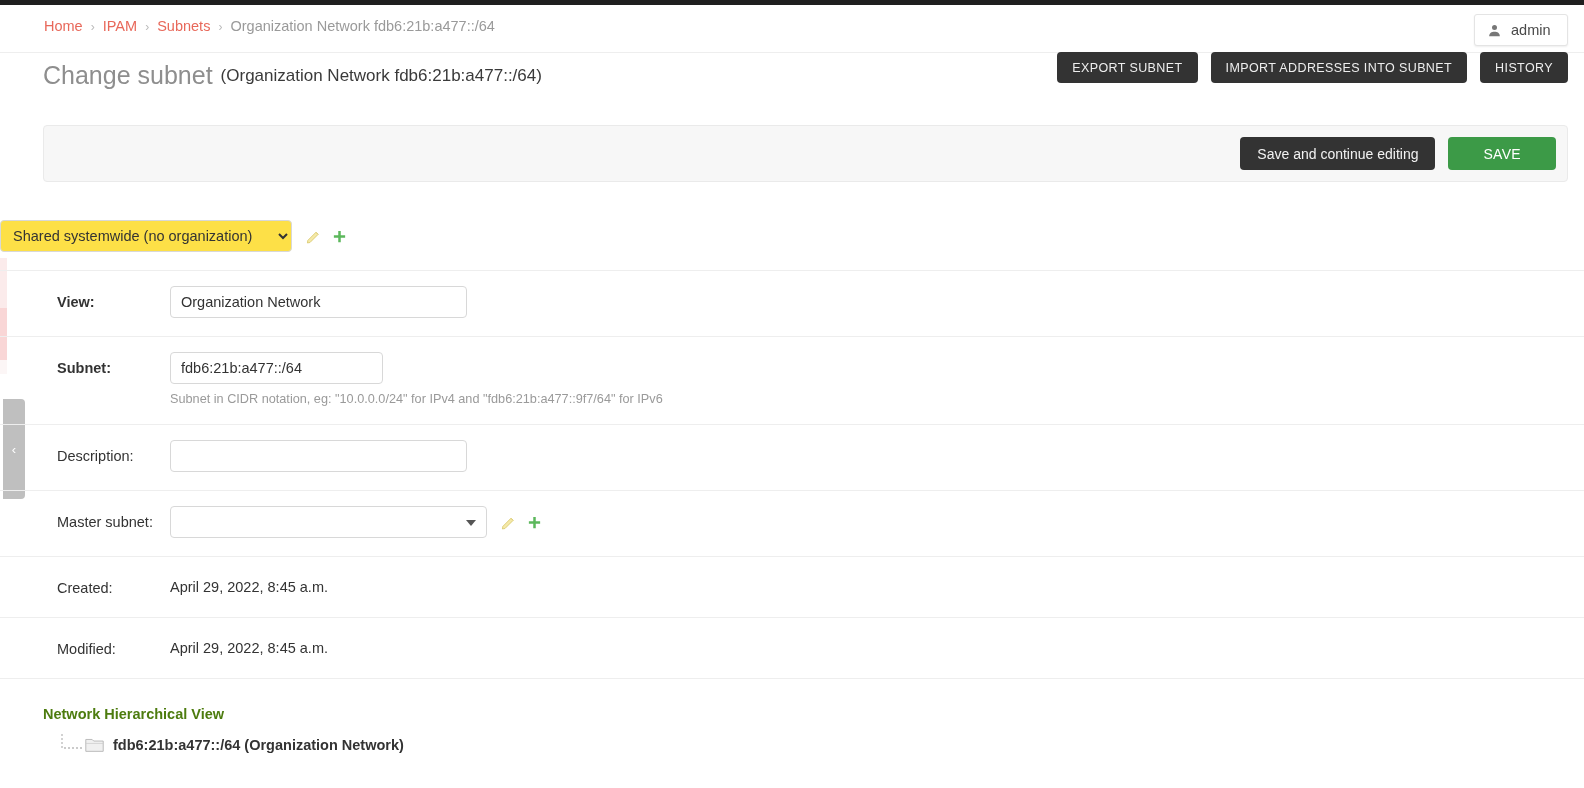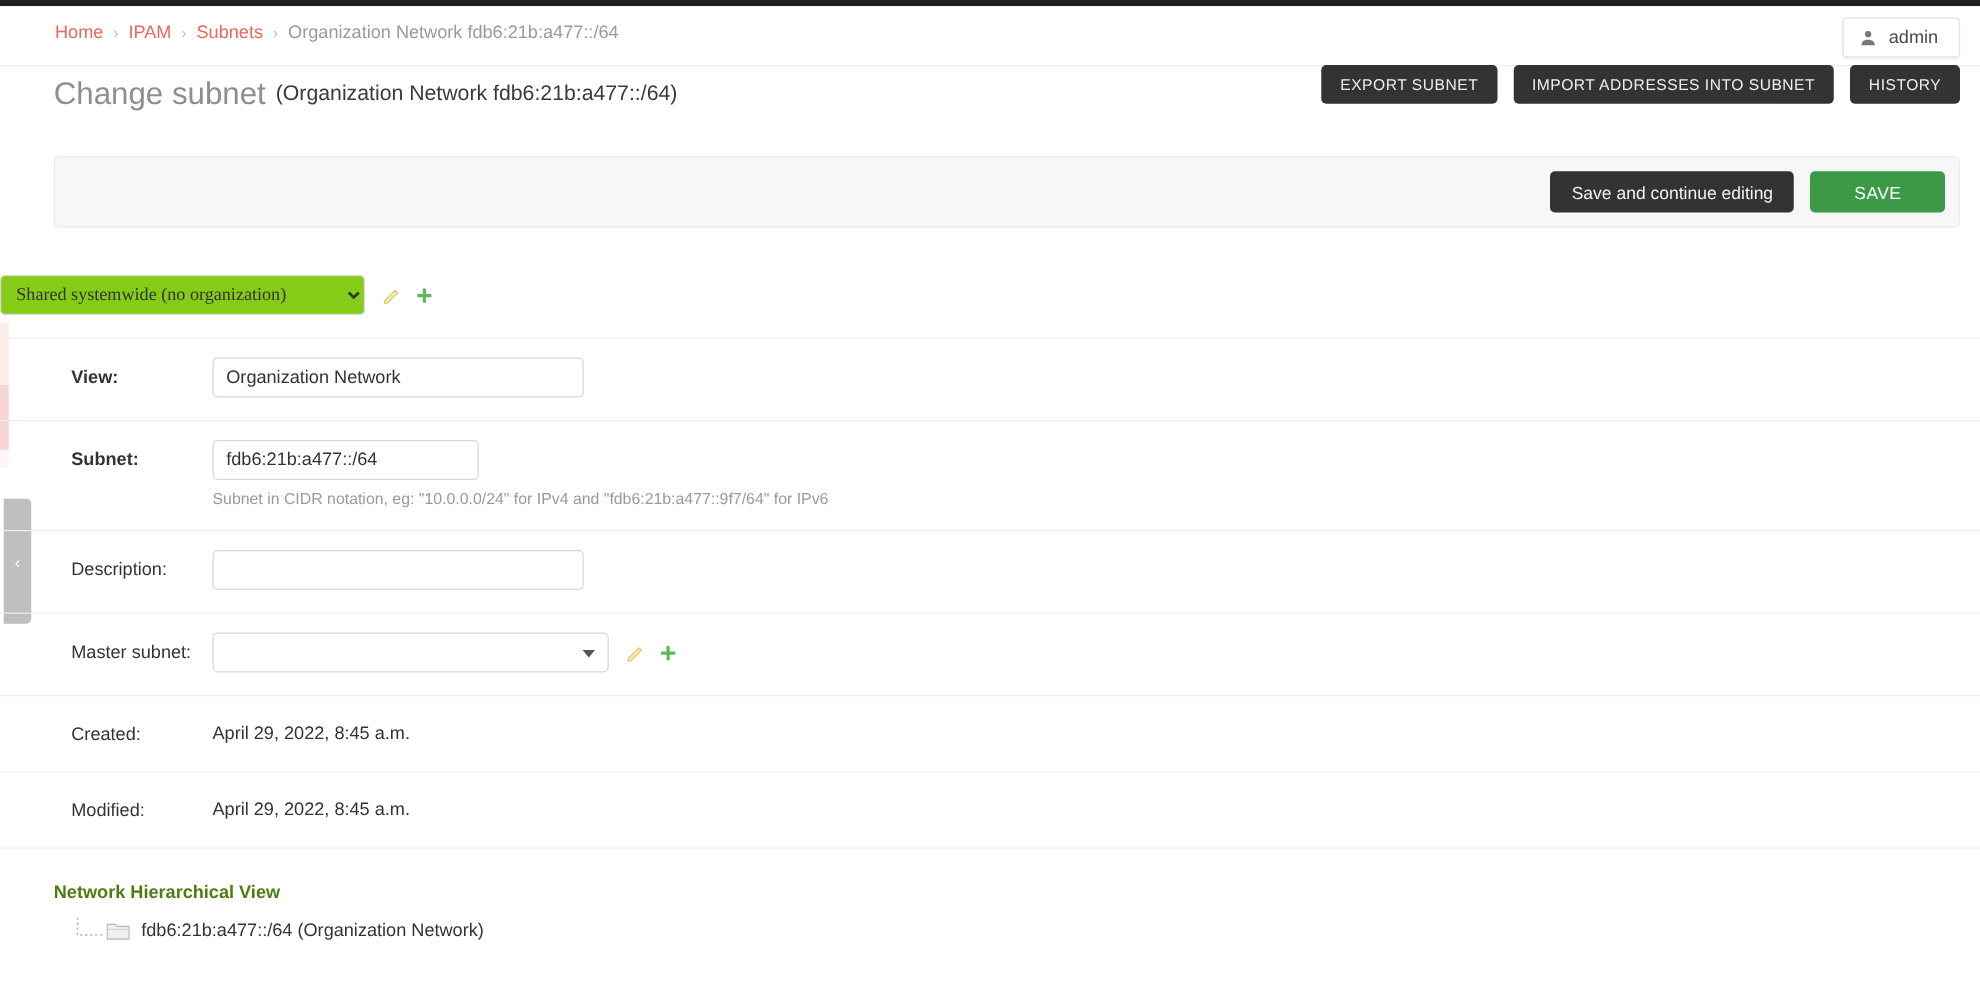--- a/index.html
+++ b/index.html
@@ -259,23 +259,23 @@
   }
   .txt-input.w-name { width: 297px; }
   .txt-input.w-subnet { width: 213px; }
   .txt-input.w-desc { width: 297px; }
 
   .sel-native {
     height: 32px;
     width: 292px;
     border: 1px solid #d8d8d8;
     border-radius: 4px;
-    background: #84cc16;
-    font-size: 14.5px;
-    font-family: Liberation Serif, serif;
+    background: #fde047;
+    font-size: 14.5px;
+    font-family: Liberation Sans, sans-serif;
     color: #333333;
     padding: 0 8px;
     box-sizing: border-box;
     outline: none;
   }
 
   .sel2 {
     position: relative;
     width: 317px;
     height: 32px;
@@ -332,20 +332,21 @@
     font-size: 14.5px;
     font-weight: bold;
     color: #4d7c0f;
     margin: 0 0 12px 0;
   }
   .hier-node {
     display: flex;
     align-items: center;
     margin-left: 14px;
     gap: 0;
+    font-weight: bold;
   }
   .tree-connector { width: 28px; height: 22px; flex: none; display: block; }
   .folder-icon { width: 19px; height: 16px; flex: none; display: block; }
   .hier-label {
     font-size: 14.5px;
     color: #333333;
     margin-left: 9px;
     white-space: nowrap;
   }
 </style>

